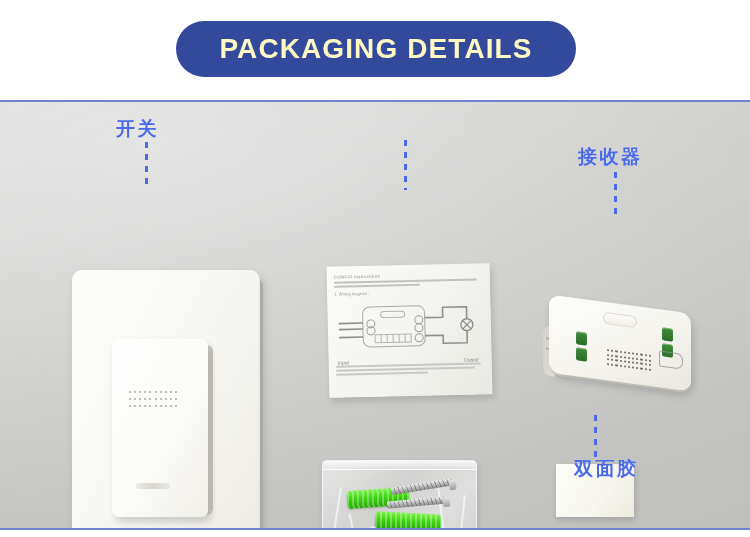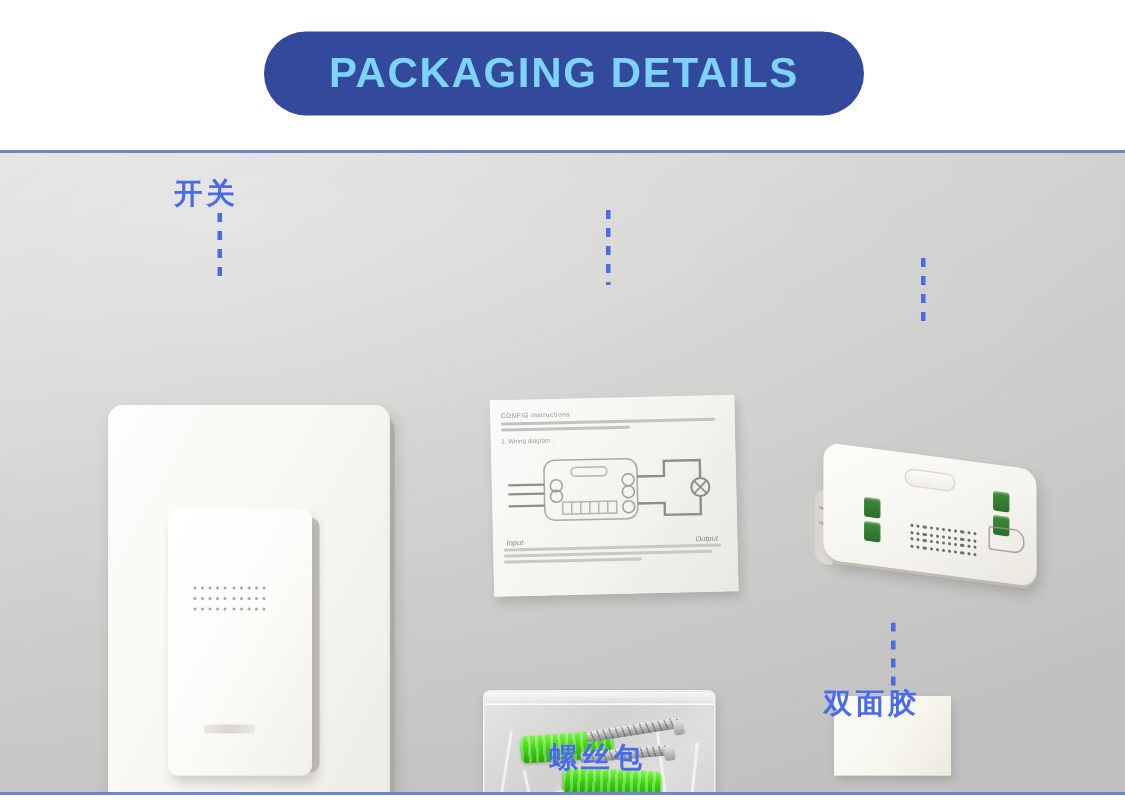--- a/index.html
+++ b/index.html
@@ -18,21 +18,21 @@
     position:absolute; left:0; top:0; width:750px; height:101px;
     background:#ffffff;
   }
   .title-pill{
     position:absolute; left:176px; top:21px; width:400px; height:56px;
     background:#33499b;
     border-radius:28px;
     display:flex; align-items:center; justify-content:center;
   }
   .title-pill span{
-    color:#7dd3fc;
+    color:#fef9c3;
     font-size:28px;
     font-weight:bold;
     letter-spacing:1.1px;
     font-family:"Liberation Sans","DejaVu Sans",sans-serif;
   }
   .rule-top{
     position:absolute; left:0; top:100px; width:750px; height:2px;
     background:#6e84cf;
   }
   .rule-bottom{
@@ -429,19 +429,19 @@
 
     <div class="tape"></div>
 
     <div class="leader" style="left:145px; top:40px;  height:48px;"></div>
     <div class="leader" style="left:404px; top:38px;  height:50px;"></div>
     <div class="leader" style="left:614px; top:70px;  height:48px;"></div>
 
     <div class="leader" style="left:594px; top:313px; height:43px;"></div>
 
     <div class="label" style="left:116px; top:14px;font-family:Liberation Serif, serif;">开关</div>
-    <div class="label" style="left:366px; top:390px;">螺丝包</div>
-    <div class="label" style="left:549px; top:354px;">双面胶</div>
+    <div class="label" style="left:578px; top:42px;">接收器</div>
+    <div class="label" style="left:574px; top:354px;">双面胶</div>
 
   </div>
 
   <div class="rule-bottom"></div>
 </div>
 
 </body></html>

